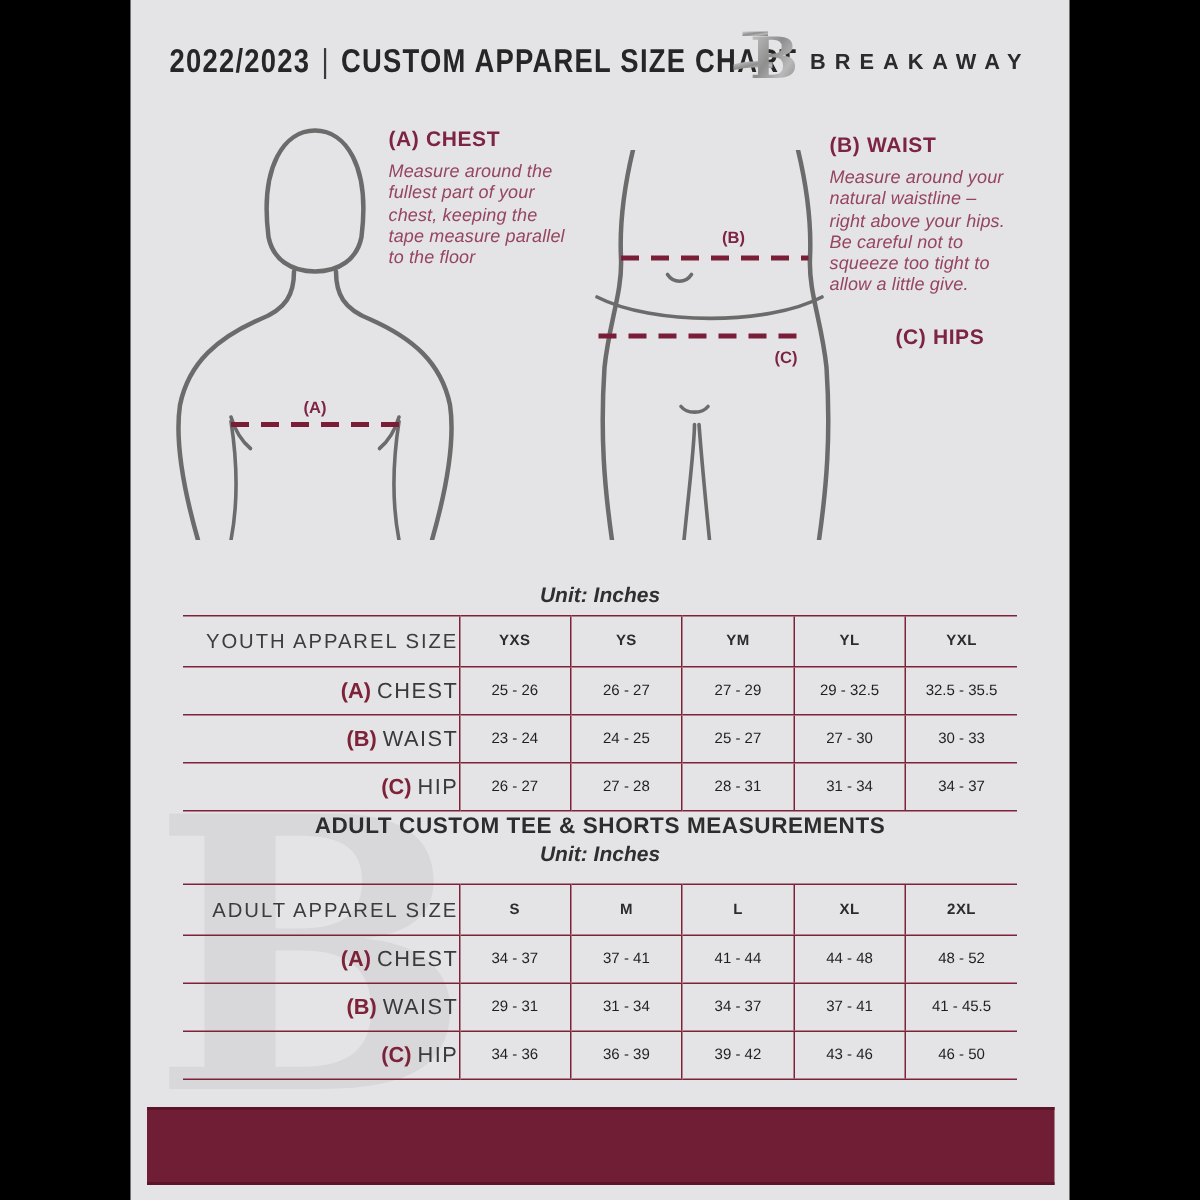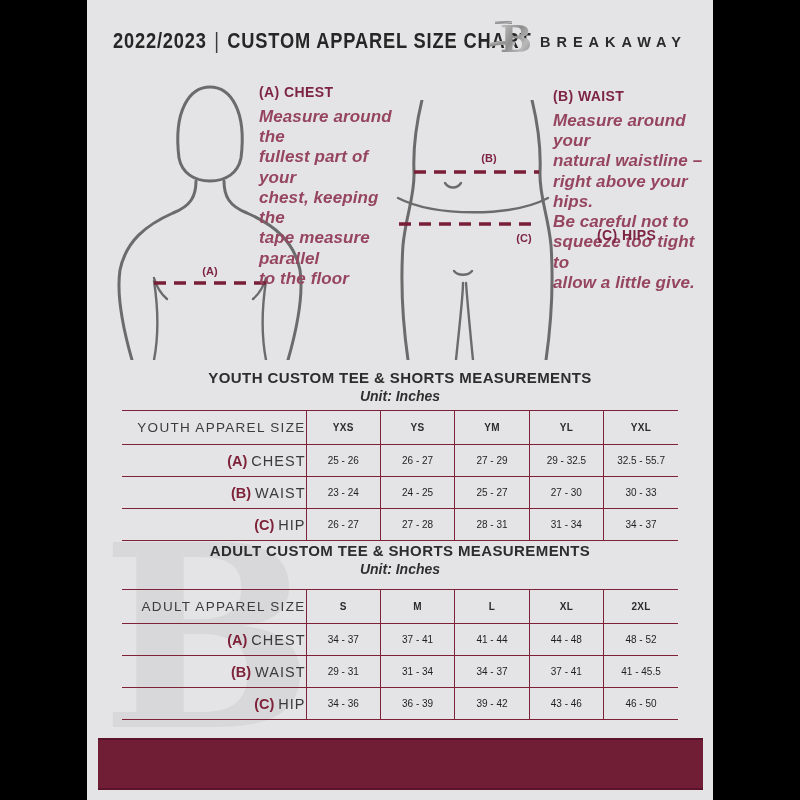--- a/index.html
+++ b/index.html
@@ -27,26 +27,26 @@
   }
   .doc-title .sep{font-weight:400;margin:0 9px;color:#3a3a3a;}
   .brand{position:absolute;left:398px;top:14px;display:flex;align-items:center;gap:9px;}
   .brand-name{font-size:14.5px;font-weight:700;letter-spacing:6px;color:#2b2b2b;margin-top:10px;}
   
   .guide{position:absolute;}
   .guide h3{
     margin:0;font-size:14px;font-weight:700;color:#7d2442;letter-spacing:.4px;
   }
   .guide p{
-    margin:7px 0 0 0;font-size:17px;font-style:italic;font-weight:700;
+    margin:7px 0 0 0;font-size:12px;font-style:italic;font-weight:400;
     color:#96455f;line-height:1.19;white-space:pre-line;letter-spacing:.1px;
   }
   .g-chest{left:172px;top:84px;width:150px;}
   .g-waist{left:466px;top:88px;width:150px;}
-  .g-hips{left:466px;top:227px;width:158px;padding-left:44px;}
+  .g-hips{left:466px;top:216px;width:158px;padding-left:44px;}
   .fig{position:absolute;}
   .fig-torso{left:23px;top:82px;}
   .fig-lower{left:303px;top:100px;}
   .body-line{fill:none;stroke:#6b6b6b;stroke-width:3;stroke-linecap:round;}
   .body-line.thin{stroke-width:2.4;}
   .dash-line{stroke:#7a1d36;stroke-width:3.4;stroke-dasharray:12 8;fill:none;}
   .marker-label{
     font-family:"Liberation Sans",sans-serif;font-size:11px;font-weight:700;fill:#7d2442;
   }
   
@@ -155,21 +155,20 @@
 natural waistline –
 right above your hips.
 Be careful not to
 squeeze too tight to
 allow a little give.</p>
   </div>
   <div class="guide g-hips">
     <h3>(C) HIPS</h3>
   </div>
 
-  <div class="sec-title" style="top:369px">YOUTH CUSTOM TEE &amp; SHORTS MEASUREMENTS</div>
   <div class="sec-unit" style="top:388px">Unit: Inches</div>
 
   <table class="size-table" style="top:410px">
     <colgroup>
         <col class="c0">
         <col>
         <col>
         <col>
         <col>
         <col>
@@ -184,21 +183,21 @@
         <th class="size-h">YXL</th>
       </tr>
     </thead>
     <tbody>
       <tr>
         <td class="rowlabel"><span class="mk">(A)</span><span class="rl">CHEST</span></td>
         <td class="val">25 - 26</td>
         <td class="val">26 - 27</td>
         <td class="val">27 - 29</td>
         <td class="val">29 - 32.5</td>
-        <td class="val">32.5 - 55.7</td>
+        <td class="val">32.5 - 35.5</td>
       </tr>
       <tr>
         <td class="rowlabel"><span class="mk">(B)</span><span class="rl">WAIST</span></td>
         <td class="val">23 - 24</td>
         <td class="val">24 - 25</td>
         <td class="val">25 - 27</td>
         <td class="val">27 - 30</td>
         <td class="val">30 - 33</td>
       </tr>
       <tr>

